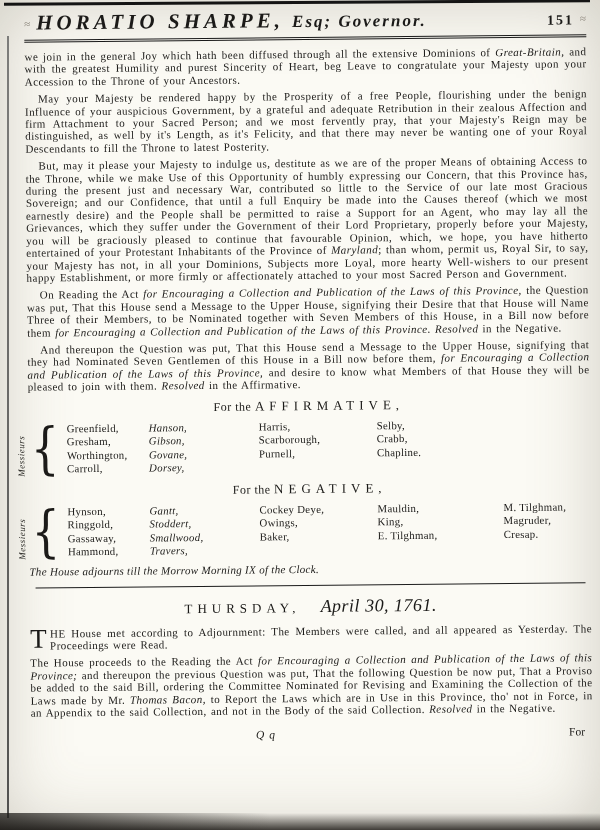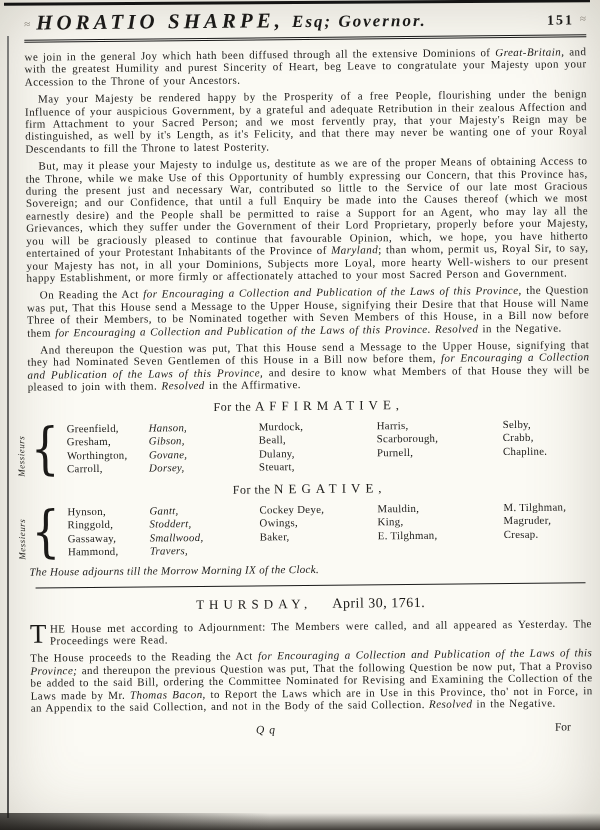--- a/index.html
+++ b/index.html
@@ -34,24 +34,24 @@
   .name-col:nth-child(2){width:110px;font-style:italic;}
   .name-col:nth-child(3){width:118px;}
   .name-col:nth-child(4){width:126px;}
   .name-col:nth-child(5){flex:1;}
   .name{font-size:10.8px;line-height:13.4px;letter-spacing:.3px;}
 
   .adjourn{font-size:11px;margin:6px 0 10px;font-style:italic;letter-spacing:.3px;}
   .divider{border-top:1.5px solid #1c1c1c;margin:4px 6px 10px;}
   .session{text-align:center;font-size:13px;margin-bottom:8px;}
   .day{letter-spacing:5px;}
-  .date{font-size:14px;letter-spacing:.5px;margin-left:20px;}
+  .date{font-style:italic;font-size:18px;letter-spacing:.5px;margin-left:20px;}
   .footer{display:flex;align-items:baseline;margin-top:12px;font-size:11.5px;}
   .sig{margin-left:225px;font-style:italic;letter-spacing:1px;text-align:center;}
-  .catch{margin-left:auto;margin-right:22px;}
+  .catch{margin-left:auto;margin-right:8px;}
 </style>
 </head>
 <body>
 
 <div class="scan">
   <div class="edge-top"></div>
   <div class="edge-left"></div>
   <div class="edge-bottom"></div>
 
   <div class="content">
@@ -82,26 +82,20 @@
             <div class="name">Greenfield,</div>
             <div class="name">Gresham,</div>
             <div class="name">Worthington,</div>
             <div class="name">Carroll,</div>
           </div>
           <div class="name-col">
             <div class="name">Hanson,</div>
             <div class="name">Gibson,</div>
             <div class="name">Govane,</div>
             <div class="name">Dorsey,</div>
-          </div>
-          <div class="name-col">
-            <div class="name">Murdock,</div>
-            <div class="name">Beall,</div>
-            <div class="name">Dulany,</div>
-            <div class="name">Steuart,</div>
           </div>
           <div class="name-col">
             <div class="name">Harris,</div>
             <div class="name">Scarborough,</div>
             <div class="name">Purnell,</div>
           </div>
           <div class="name-col">
             <div class="name">Selby,</div>
             <div class="name">Crabb,</div>
             <div class="name">Chapline.</div>

